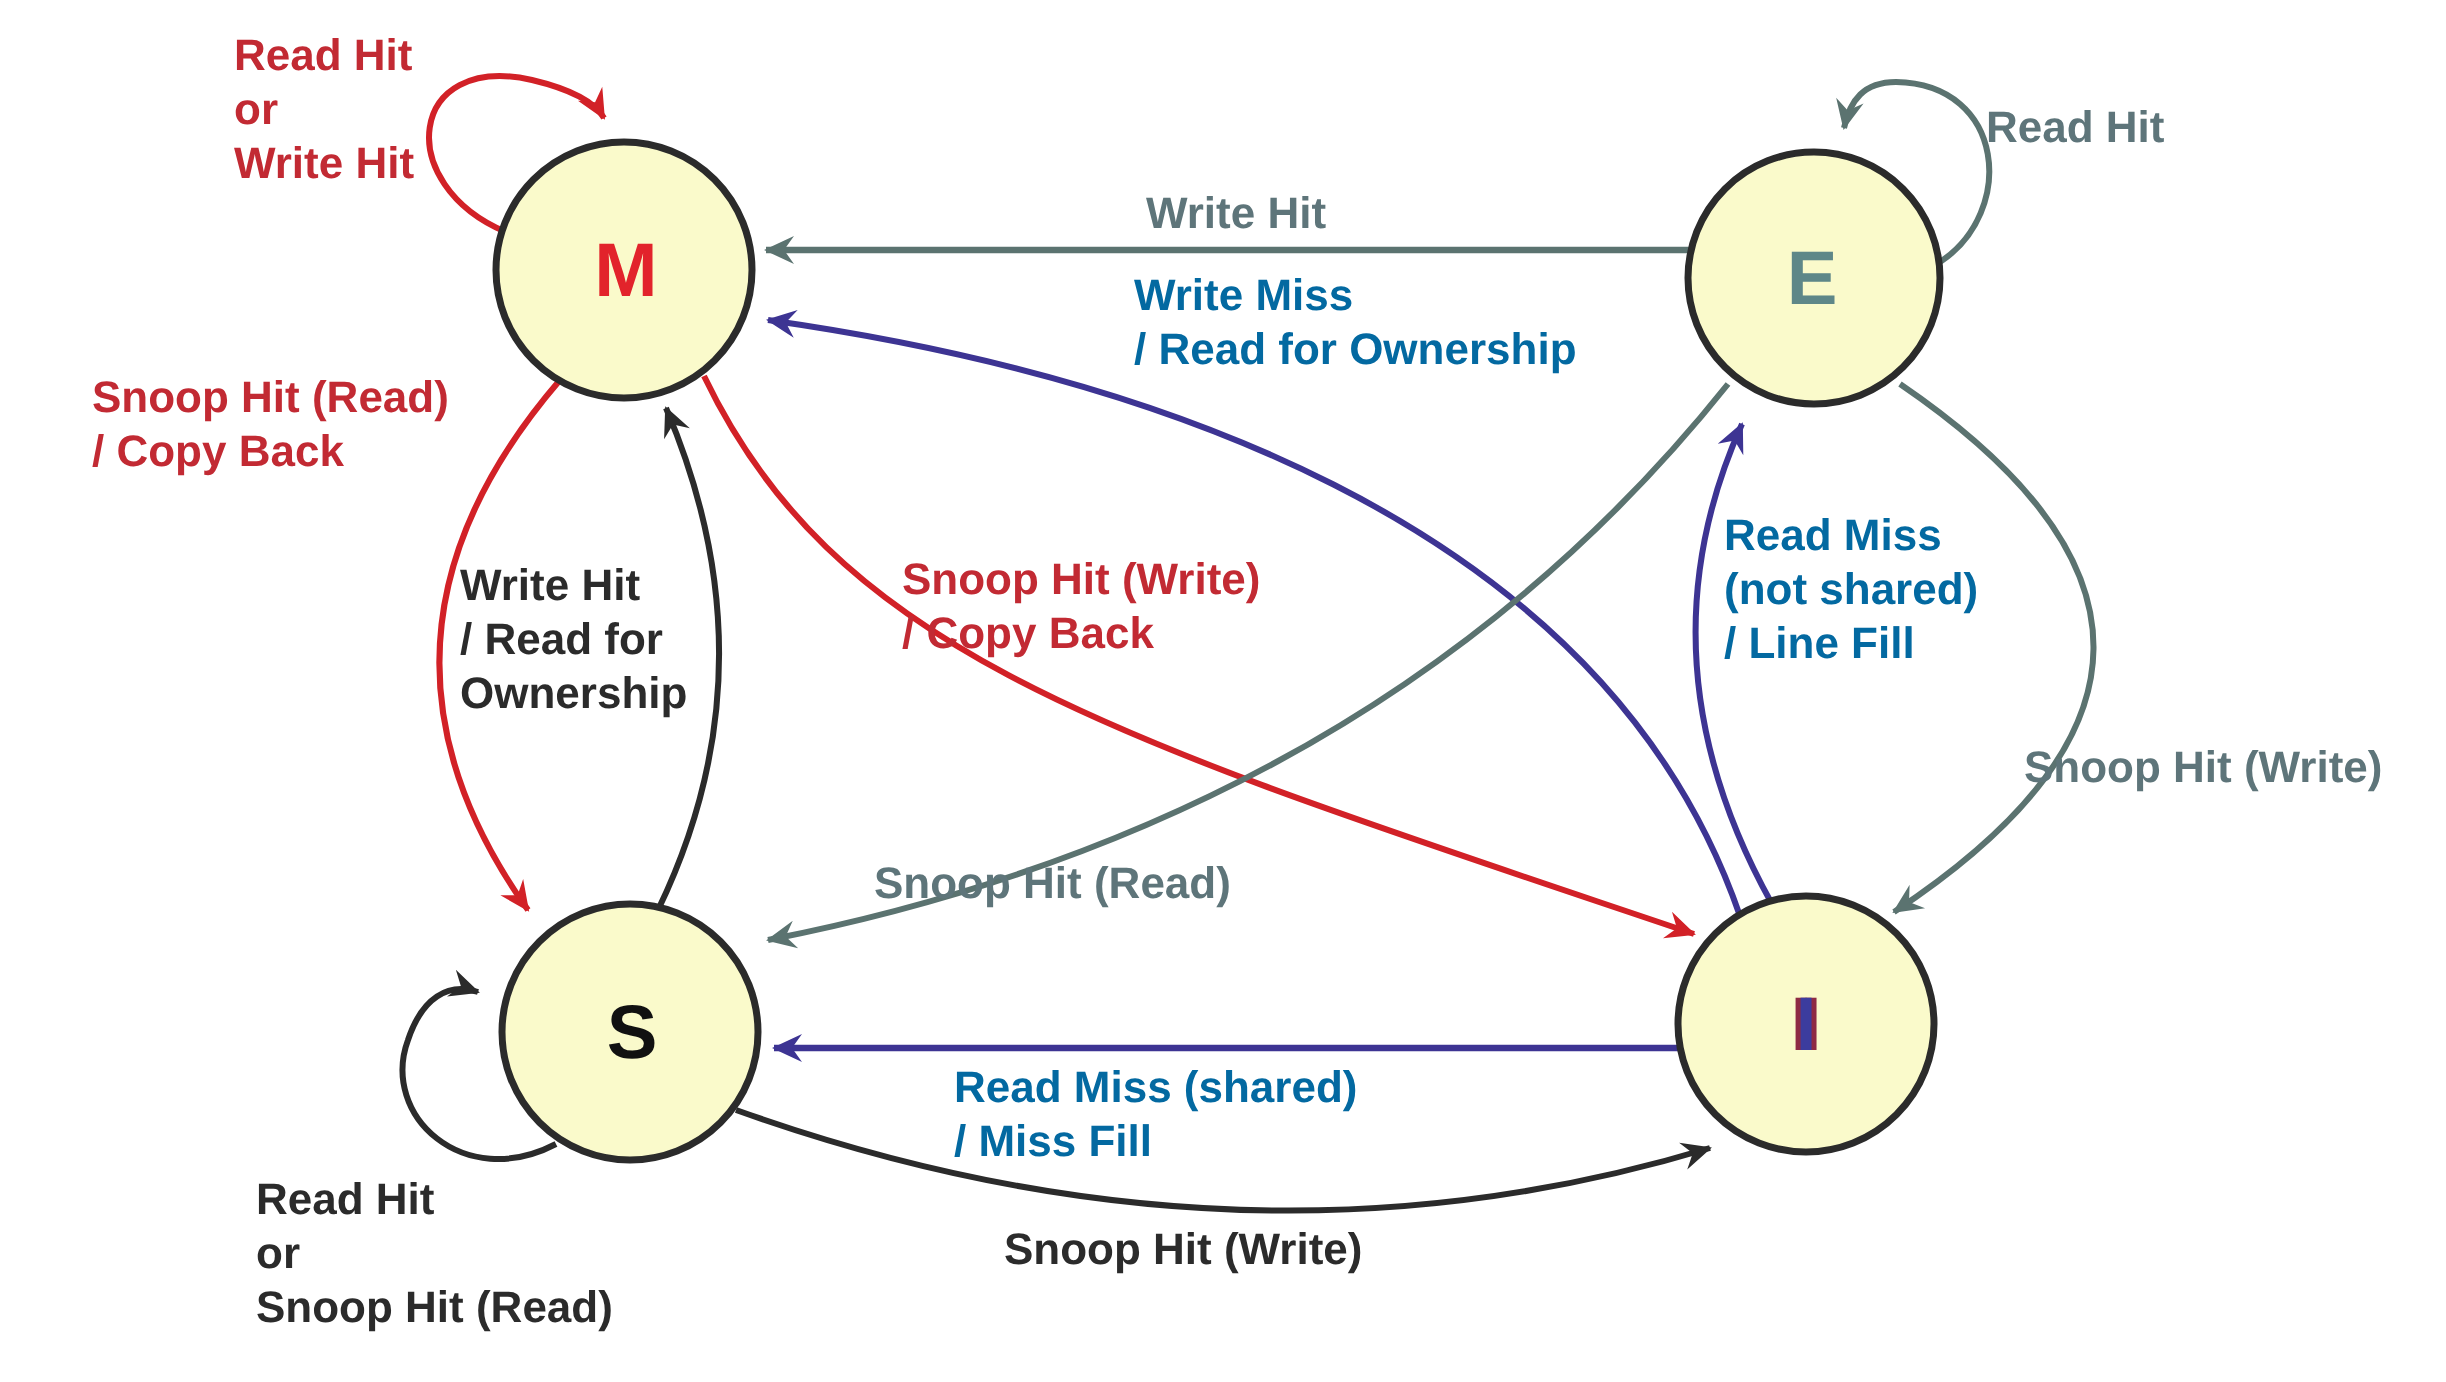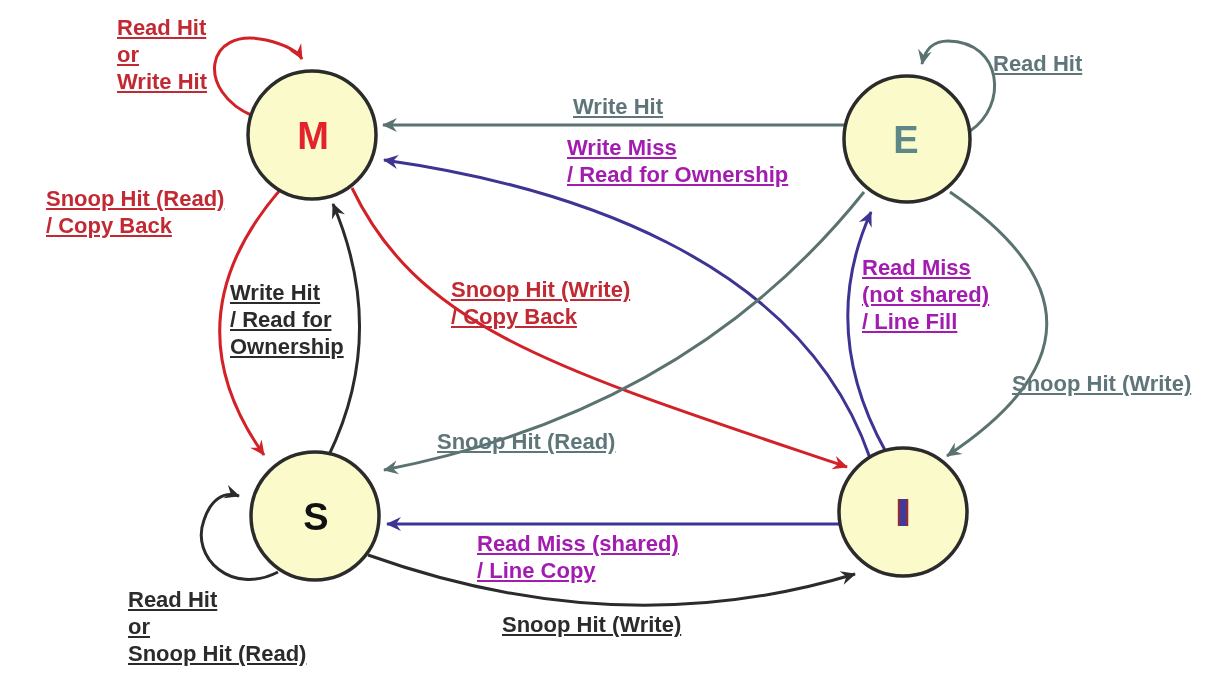--- a/index.html
+++ b/index.html
@@ -22,25 +22,24 @@
 
   .node-circle { fill: #FAFACB; stroke: #2B2B2B; stroke-width: 3.5; }
 
   .edge-label {
     position: absolute;
     font-size: 22px;
     font-weight: 700;
     line-height: 27px;
     white-space: pre-line;
     letter-spacing: 0px;
-    text-decoration: underline;
   }
   .edge-label.red    { color: #C22A33; }
   .edge-label.gray   { color: #5E757A; }
-  .edge-label.purple { color: #a21caf; }
+  .edge-label.purple { color: #0369a1; }
   .edge-label.black  { color: #2B2B2B; }
 
   .state-letter {
     position: absolute;
     transform: translate(-50%, -54%);
     font-size: 38px;
     font-weight: 700;
   }
   .state-letter.m { color: #E2232B; }
   .state-letter.e { color: #5E8788; }
@@ -108,19 +107,19 @@
 / Read for
 Ownership</div>
   <div class="edge-label red" style="left:451px; top:276px;">Snoop Hit (Write)
 / Copy Back</div>
   <div class="edge-label purple" style="left:862px; top:254px;">Read Miss
 (not shared)
 / Line Fill</div>
   <div class="edge-label gray" style="left:1012px; top:370px;">Snoop Hit (Write)</div>
   <div class="edge-label gray" style="left:437px; top:428px;">Snoop Hit (Read)</div>
   <div class="edge-label purple" style="left:477px; top:530px;">Read Miss (shared)
-/ Line Copy</div>
+/ Miss Fill</div>
   <div class="edge-label black" style="left:502px; top:611px;">Snoop Hit (Write)</div>
   <div class="edge-label black" style="left:128px; top:586px;">Read Hit
 or
 Snoop Hit (Read)</div>
 
 </div>
 
 </body></html>

